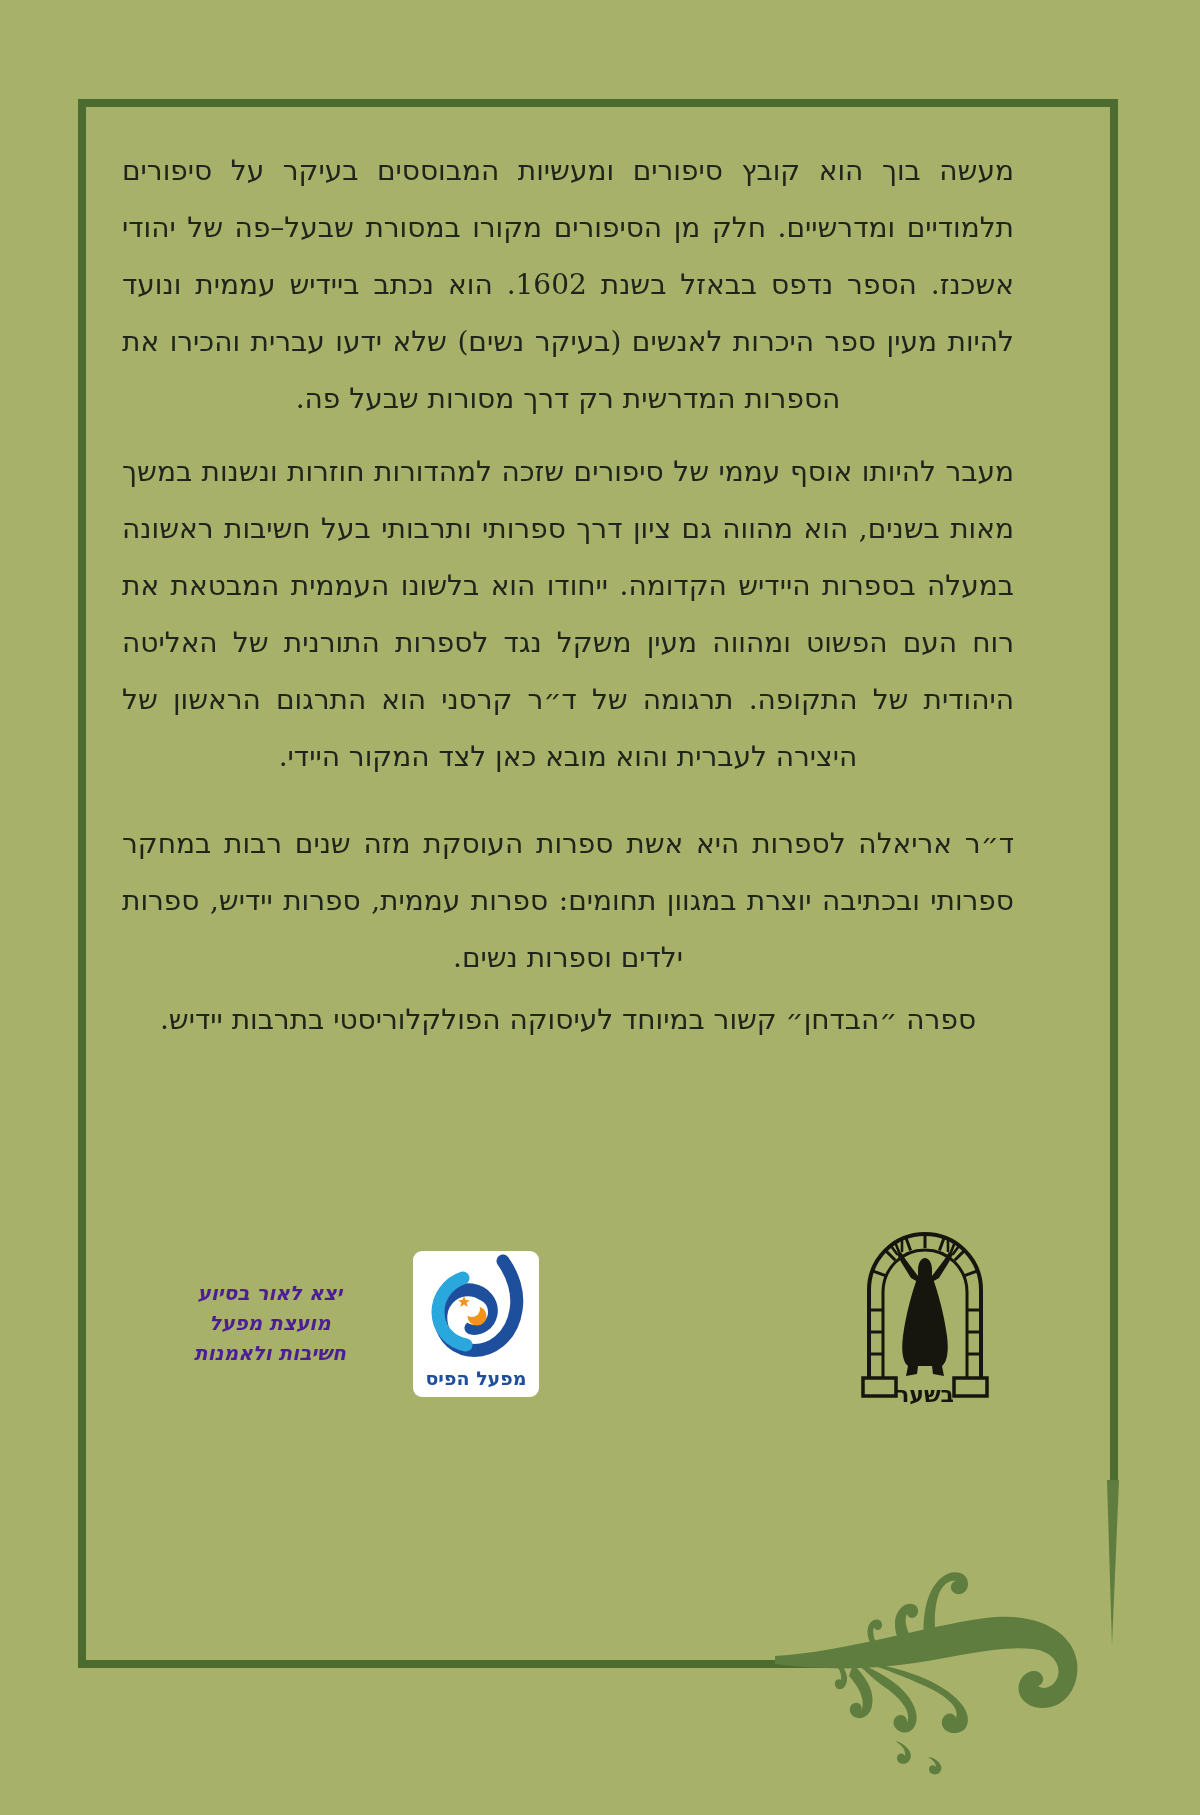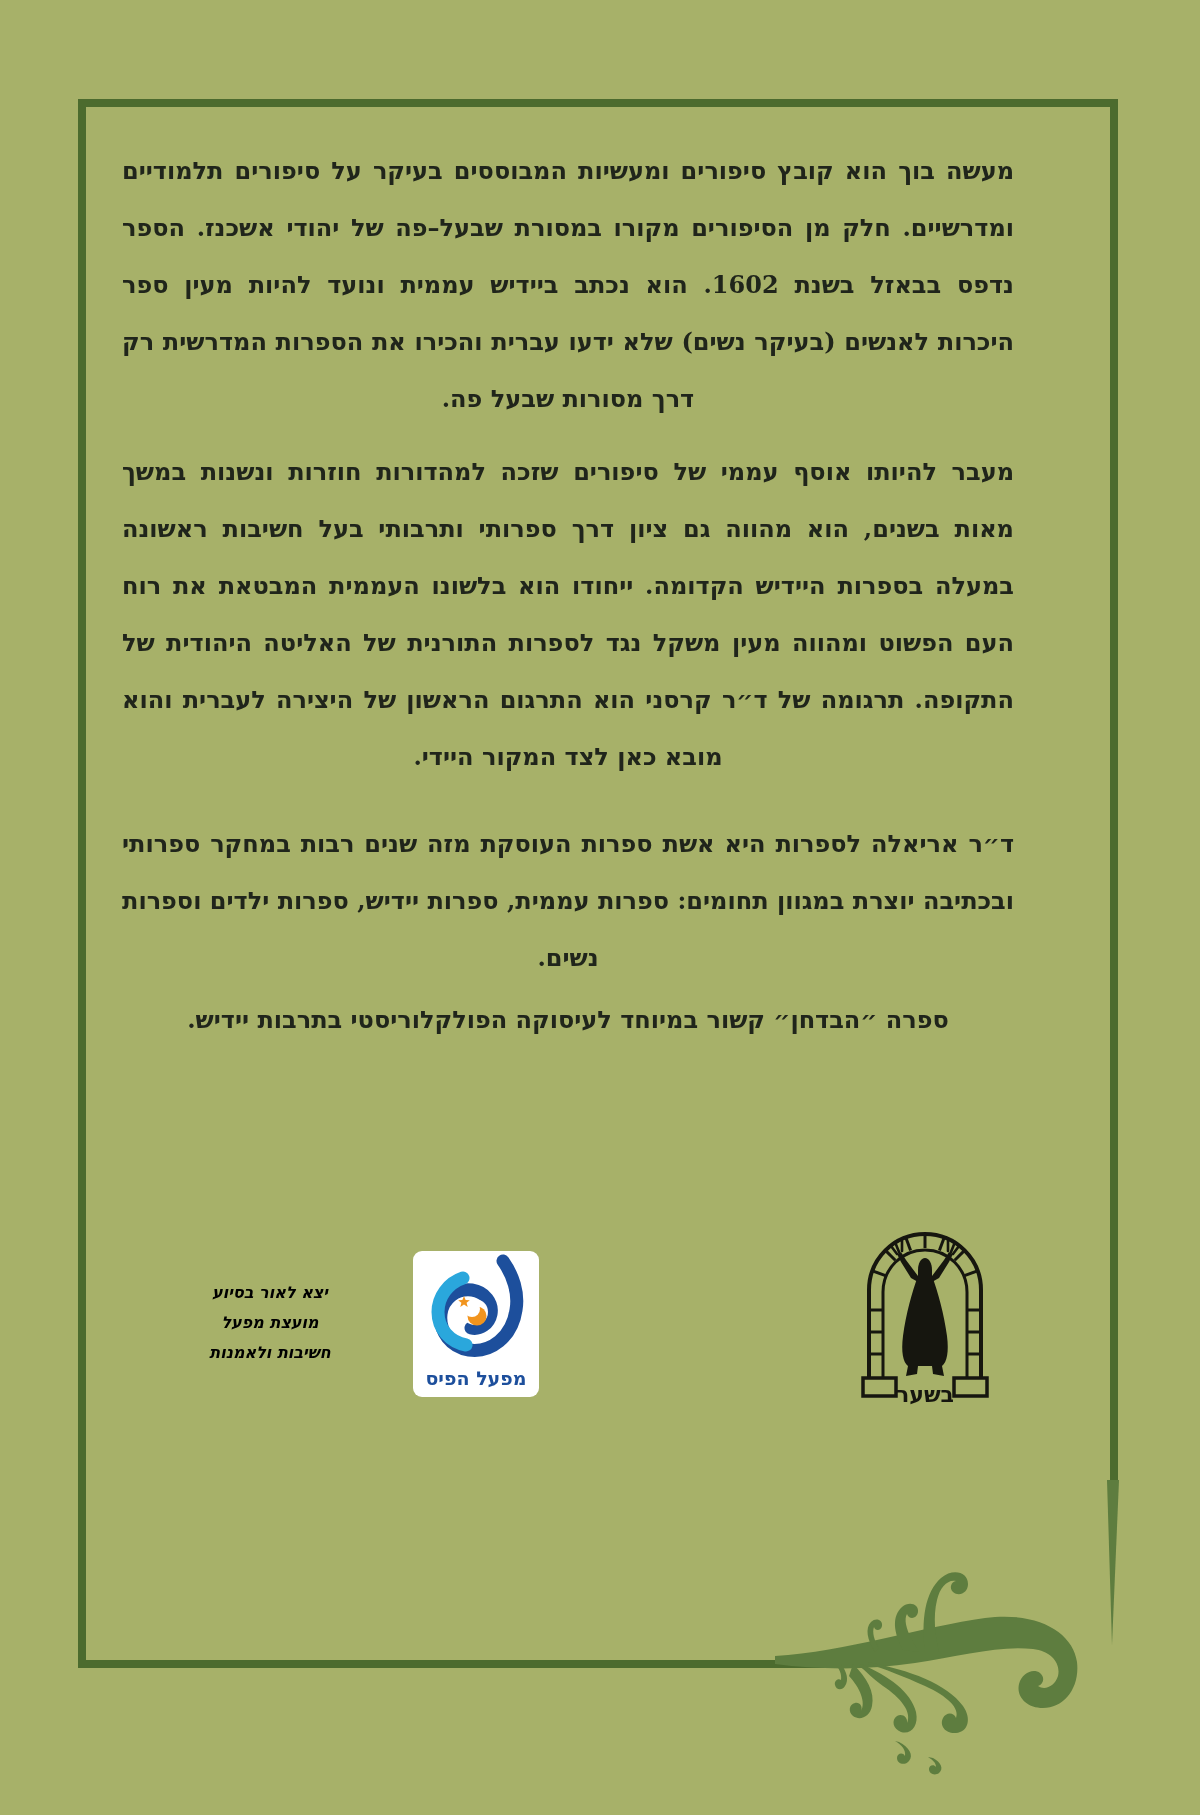--- a/index.html
+++ b/index.html
@@ -9,33 +9,33 @@
     font-family:"DejaVu Serif","DejaVu Sans",serif;
   }
   .frame{position:absolute;background:#4c6b2e;}
   #frame-top{left:78px;top:99px;width:1040px;height:8px;}
   #frame-left{left:78px;top:99px;width:8px;height:1569px;}
   #frame-right{left:1110px;top:99px;width:8px;height:1392px;}
   #frame-bottom{left:78px;top:1660px;width:752px;height:8px;}
 
   .blurb{
     position:absolute;left:122px;top:142px;width:892px;
-    color:#20251b;font-size:24px;line-height:57px;font-weight:bold;
+    color:#20251b;font-size:28px;line-height:57px;font-weight:normal;
   }
   .blurb p{
     margin:0;direction:rtl;text-align:justify;text-align-last:center;
   }
   .blurb p.p2{margin-top:16px;}
   .blurb p.p3{margin-top:30px;}
   .blurb p.p4{margin-top:5px;}
 
   .credit{
     position:absolute;left:158px;top:1278px;width:224px;
     direction:rtl;text-align:center;
-    color:#000000;font-size:16px;line-height:30px;font-style:italic;font-weight:bold;
+    color:#4c1d95;font-size:20px;line-height:30px;font-style:italic;font-weight:bold;
   }
   svg{position:absolute;display:block;}
   #pais-logo{left:413px;top:1251px;}
   #publisher-logo{left:861px;top:1218px;}
   #flourish{left:775px;top:1480px;}
 </style>
 </head>
 <body>
 
 <div id="frame-top" class="frame"></div>

